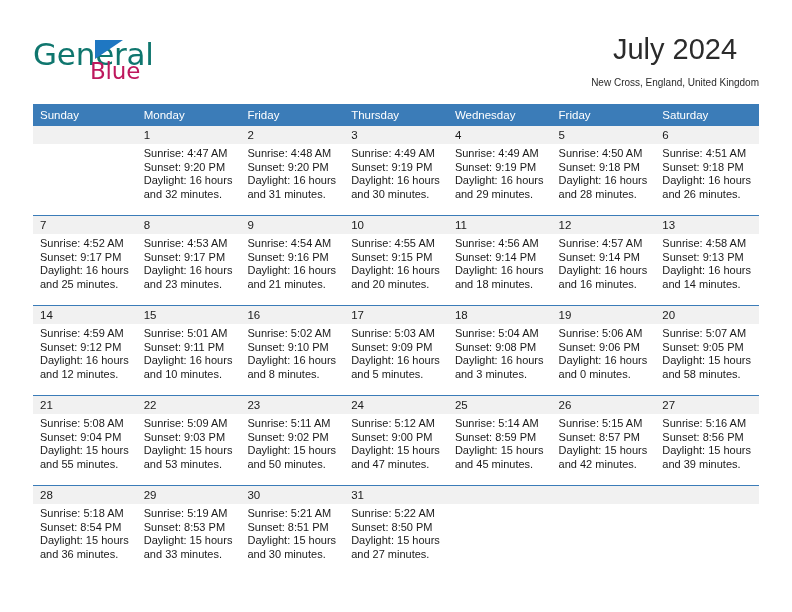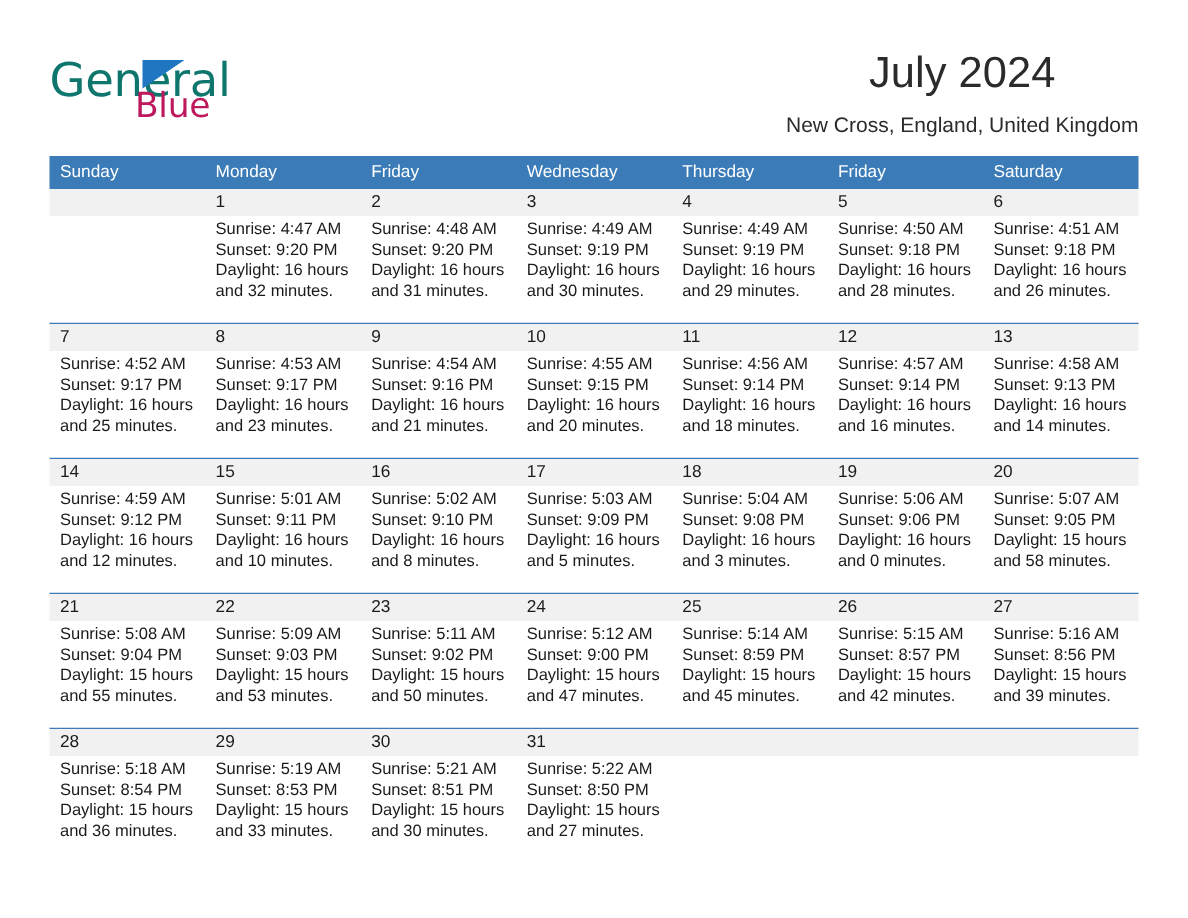--- a/index.html
+++ b/index.html
@@ -70,21 +70,21 @@
     top: 0;
     text-align: center;
   }
   .month-title {
     font-size: 29px;
     color: #2b2b2b;
     line-height: 34px;
     white-space: nowrap;
   }
   .location {
-    font-size: 14px;
+    font-size: 10px;
     color: #2b2b2b;
     line-height: 22px;
     margin-top: 6px;
     white-space: nowrap;
   }
 
   
   .calendar {
     position: absolute;
     left: 33px;
@@ -161,22 +161,22 @@
       <div class="location">New Cross, England, United Kingdom</div>
     </div>
 
   </div>
 
   <div class="calendar">
     <div class="cal-head">
       <div class="hcell">Sunday</div>
       <div class="hcell">Monday</div>
       <div class="hcell">Friday</div>
+      <div class="hcell">Thursday</div>
       <div class="hcell">Wednesday</div>
-      <div class="hcell">Thursday</div>
       <div class="hcell">Friday</div>
       <div class="hcell">Saturday</div>
     </div>
 
     <div id="weeks-container">
         <div class="week">
           <div class="week-nums">
             <div class="numcell"></div>
             <div class="numcell">1</div>
             <div class="numcell">2</div>

